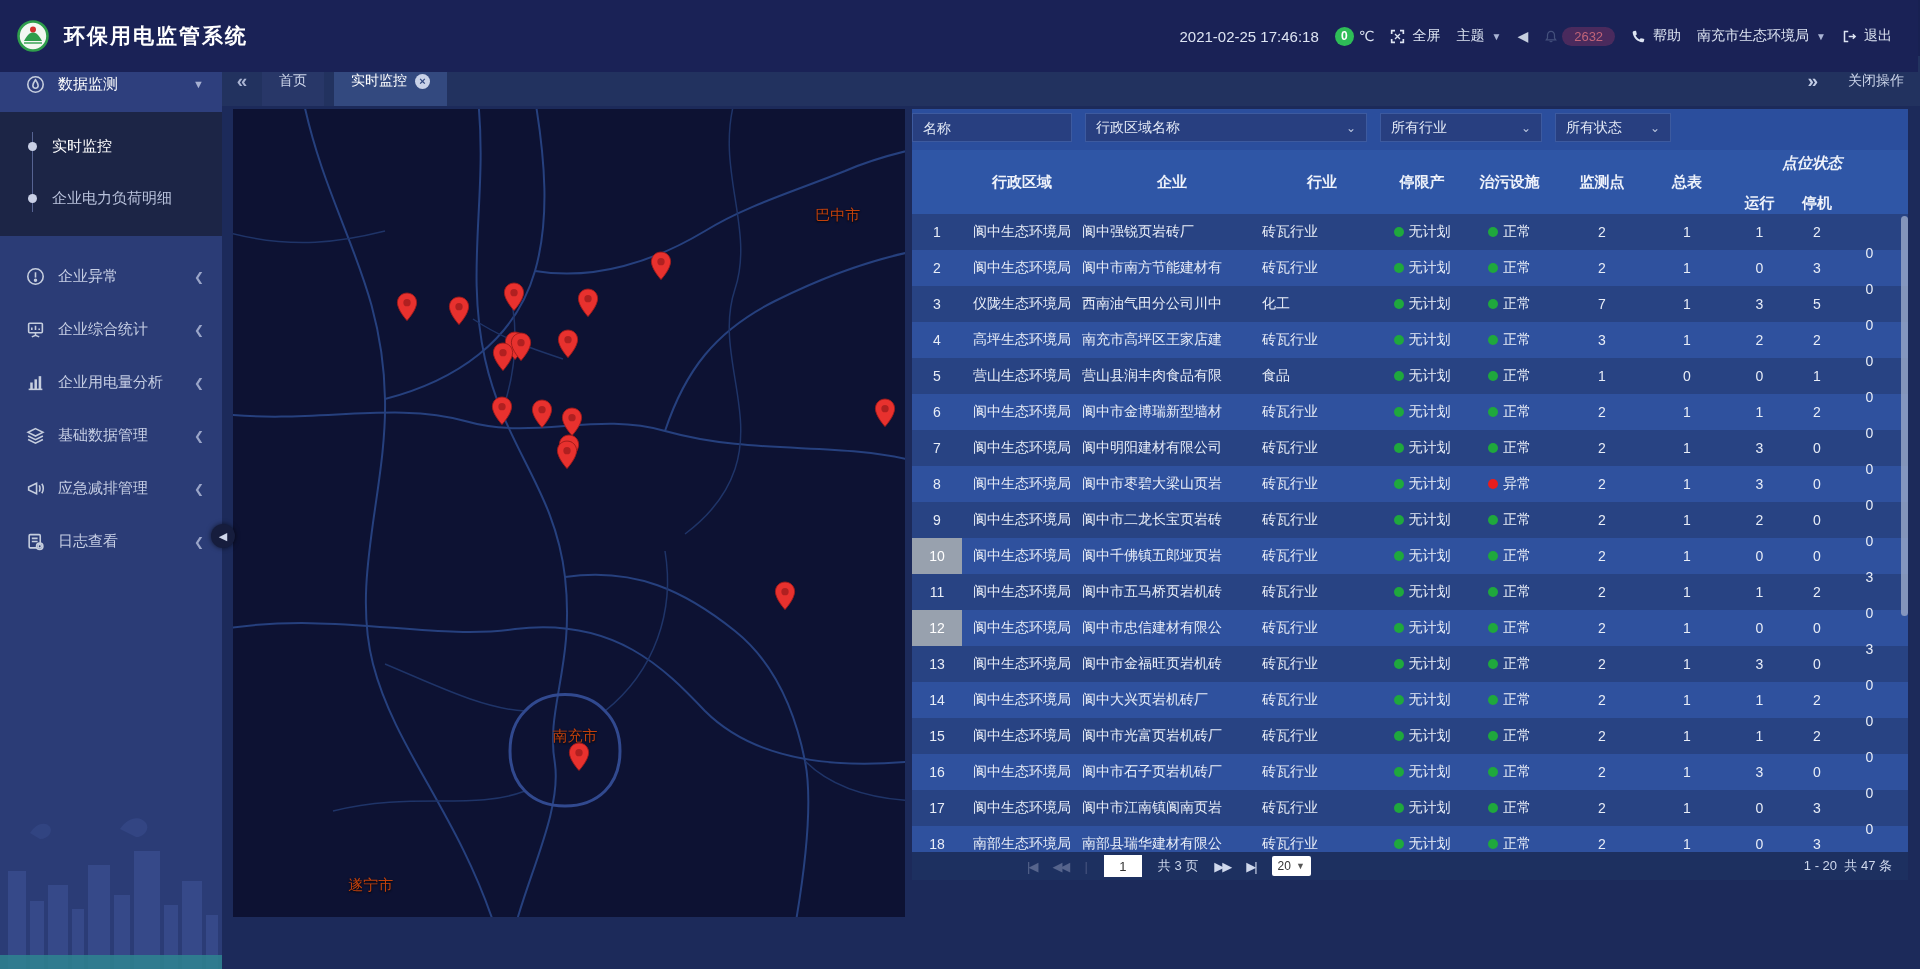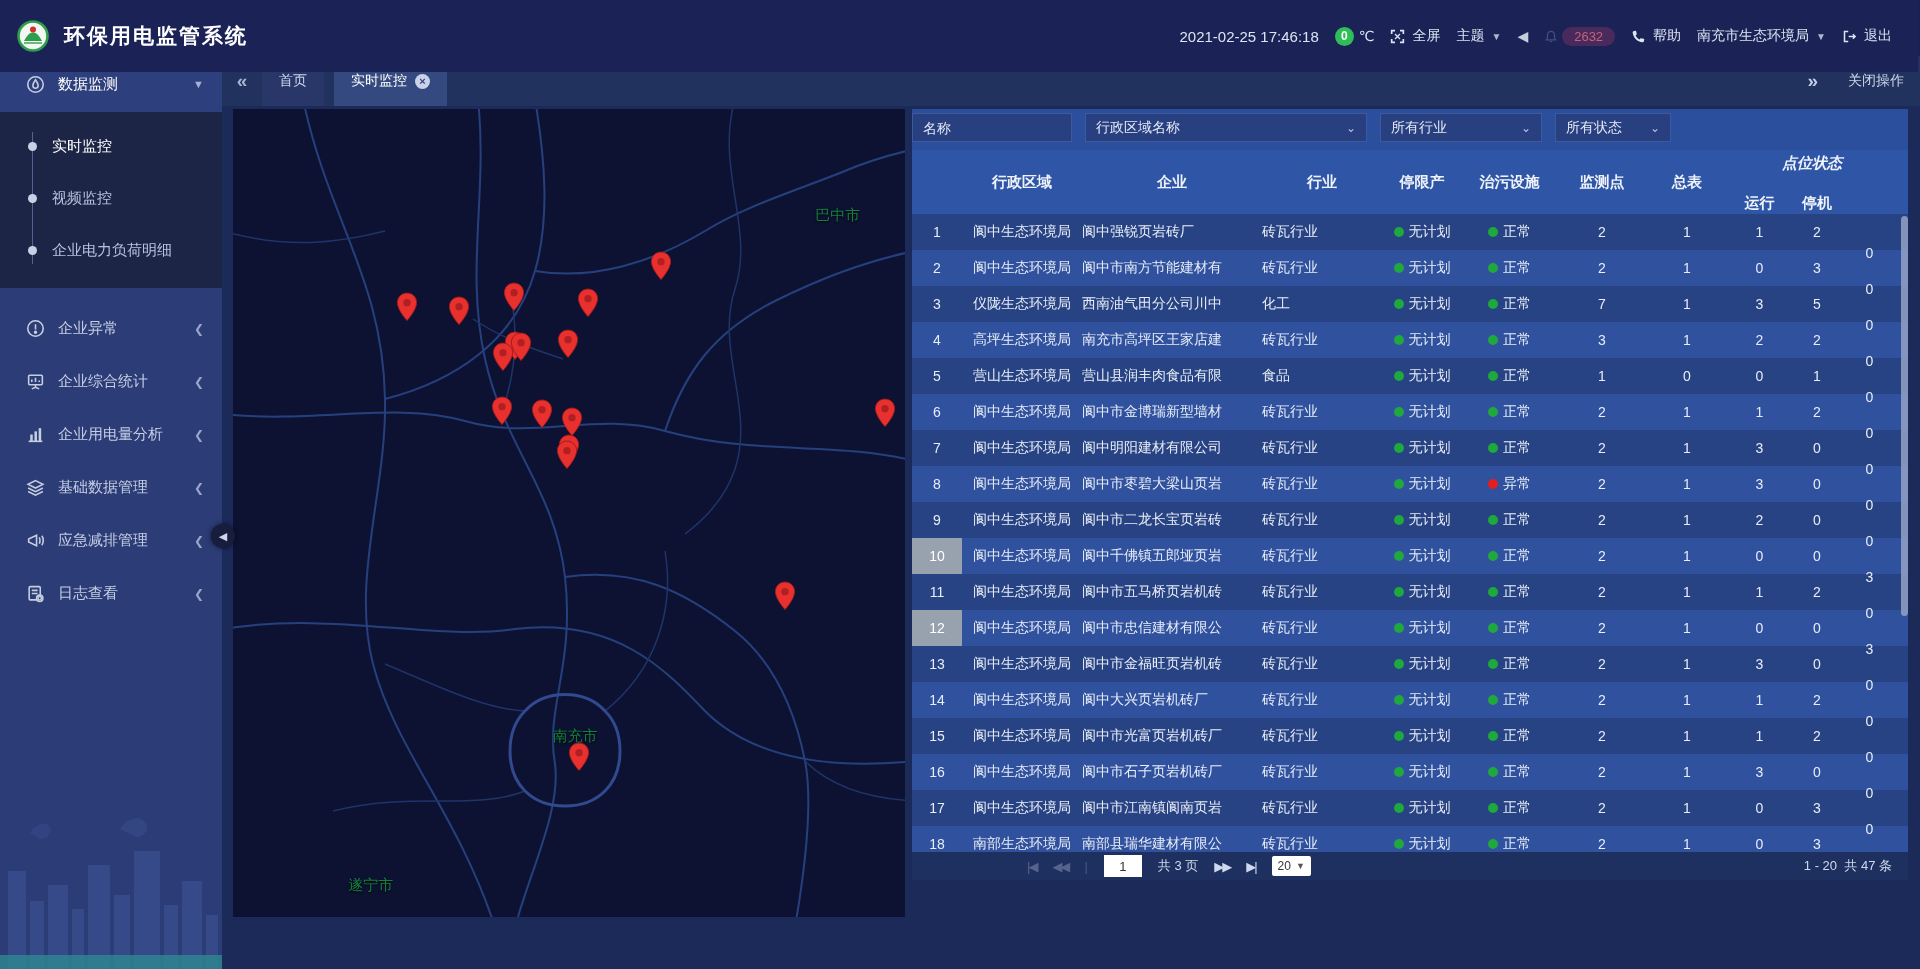--- a/index.html
+++ b/index.html
@@ -57,21 +57,21 @@
   .dblarrow{font-size:19px;font-weight:bold;color:#c3cde6;cursor:pointer;}
 
   .statsbar{height:38px;background:#2b4e9d;display:flex;align-items:center;gap:46px;
             padding-left:17px;color:#fff;font-size:14px;}
 
   .content{flex:1;position:relative;padding:3px 12px 0 11px;display:flex;gap:7px;
            align-items:flex-start;}
 
   
   .map{width:672px;height:808px;background:#0d1233;position:relative;overflow:hidden;flex:none;}
-  .map-label{position:absolute;transform:translate(-50%,-50%);color:#15803d;font-size:15px;
+  .map-label{position:absolute;transform:translate(-50%,-50%);color:#c2410c;font-size:15px;
              text-shadow:0 1px 2px #000;white-space:nowrap;}
   .pin{position:absolute;width:22px;height:30px;transform:translate(-50%,-94%);cursor:pointer;}
   .collapse-handle{position:absolute;left:211px;top:524px;width:24px;height:24px;background:#161d3d;
         border-radius:50%;display:flex;align-items:center;justify-content:center;color:#cfd6ea;
         font-size:11px;z-index:6;box-shadow:0 0 5px rgba(0,0,0,.6);cursor:pointer;}
 
   
   .rightpanel{flex:1;height:771px;display:flex;flex-direction:column;min-width:0;}
   .filters{height:37px;background:#2b4e9d;display:flex;gap:13px;align-items:flex-start;
            padding-top:4px;flex:none;}
@@ -204,24 +204,20 @@
       </span>
       <span>数据监测</span>
       <span class="chev">▼</span>
     </div>
 
     <div class="submenu">
       <div class="rail"></div>
       <div class="subitem active">
         <span class="dot"></span>
         <span>实时监控</span>
-      </div>
-      <div class="subitem">
-        <span class="dot"></span>
-        <span>视频监控</span>
       </div>
       <div class="subitem">
         <span class="dot"></span>
         <span>企业电力负荷明细</span>
       </div>
     </div>
 
     <div class="side-items">
       <div class="side-item">
         <span class="hicon">

